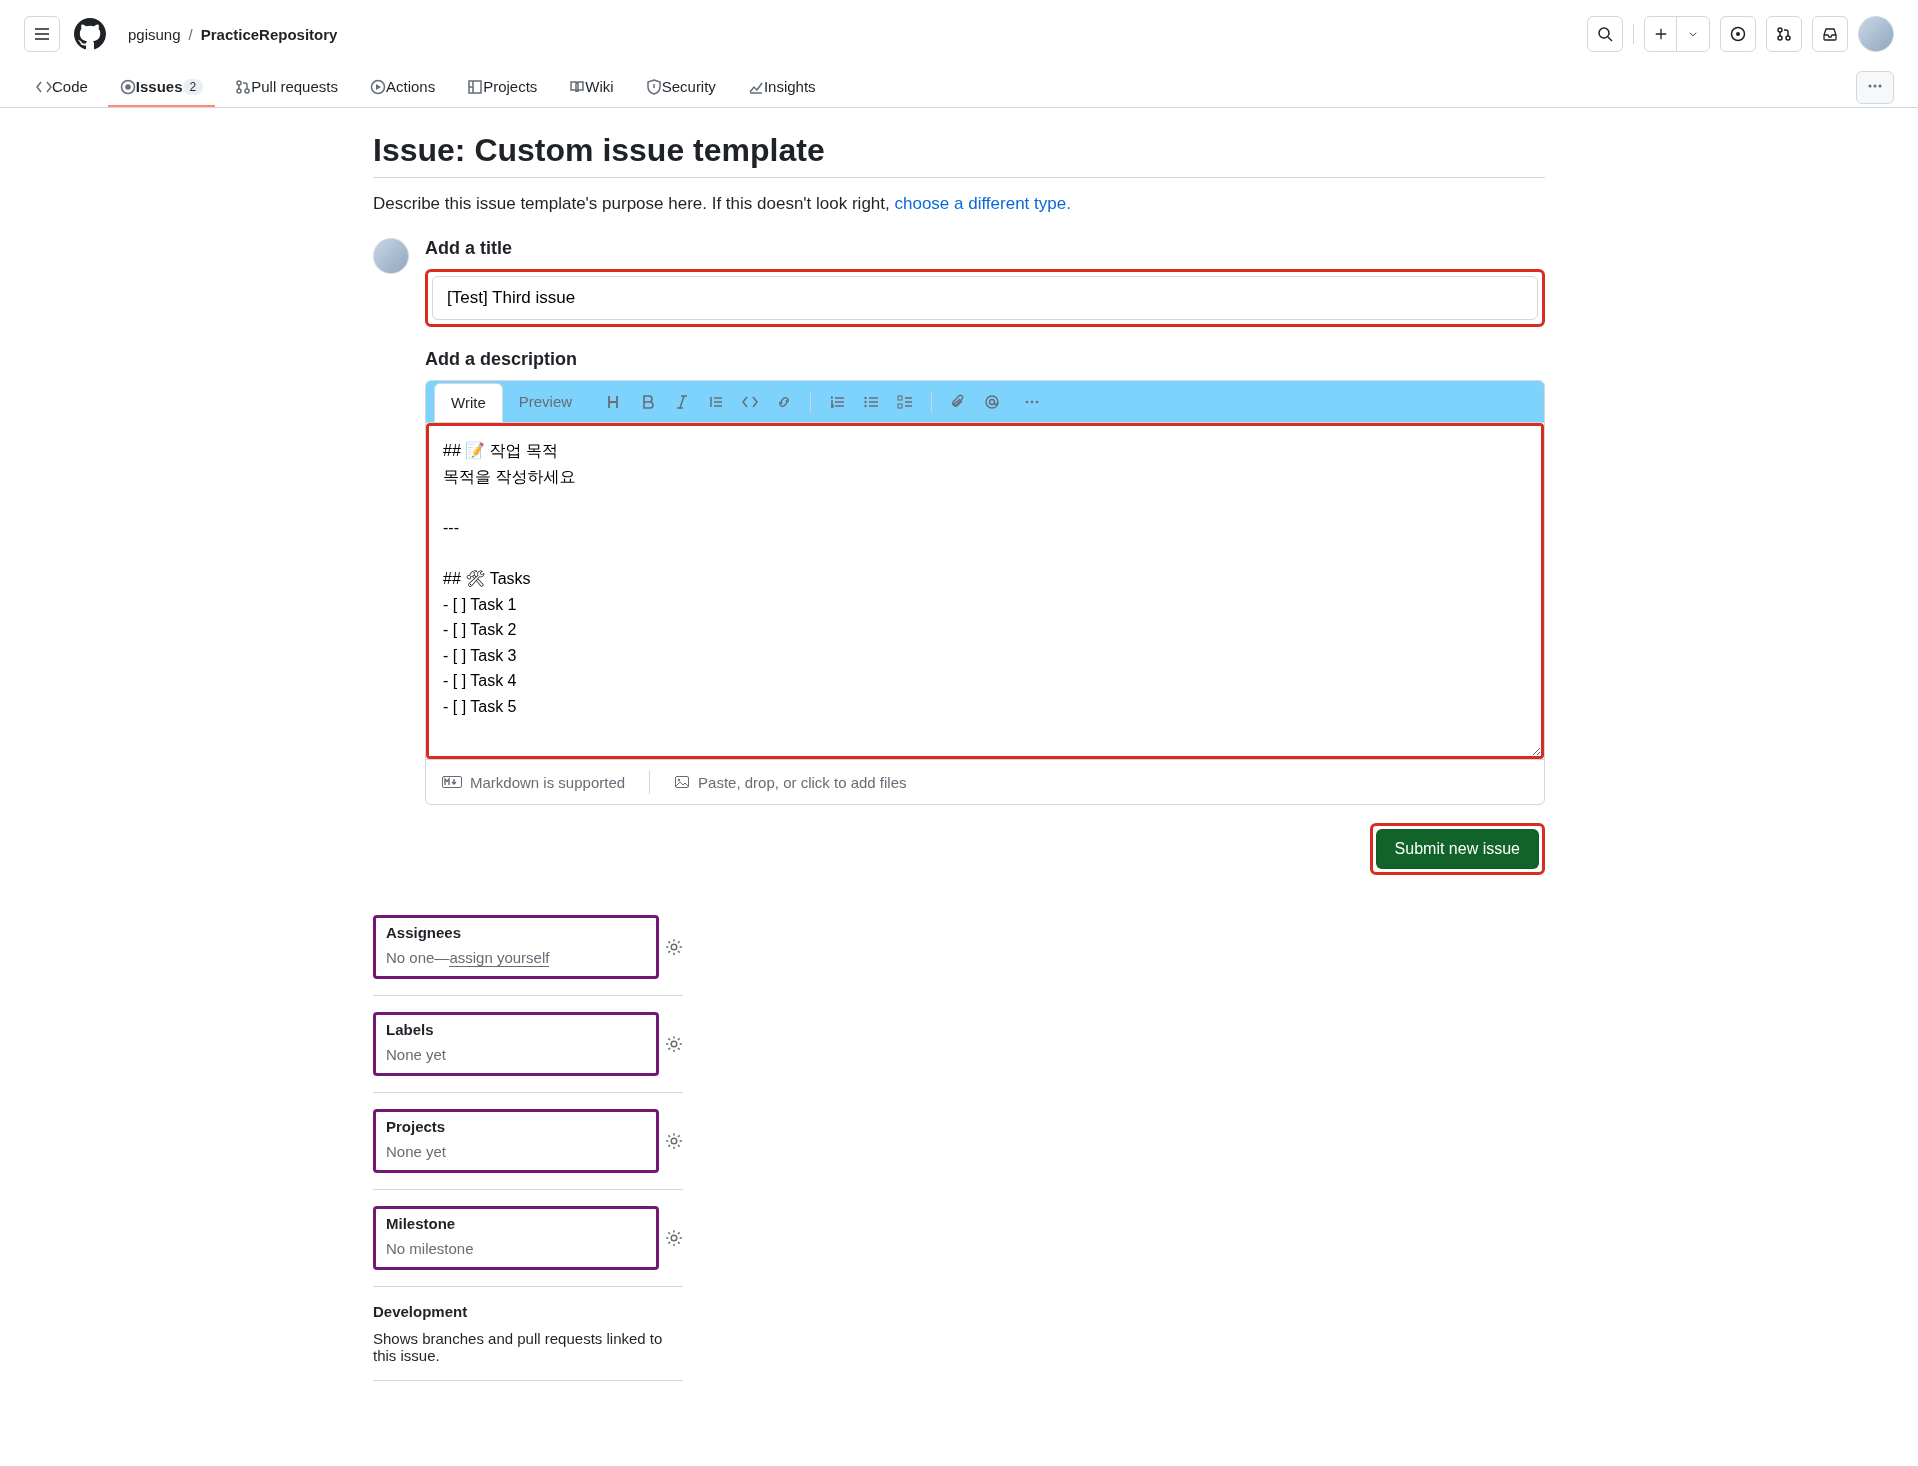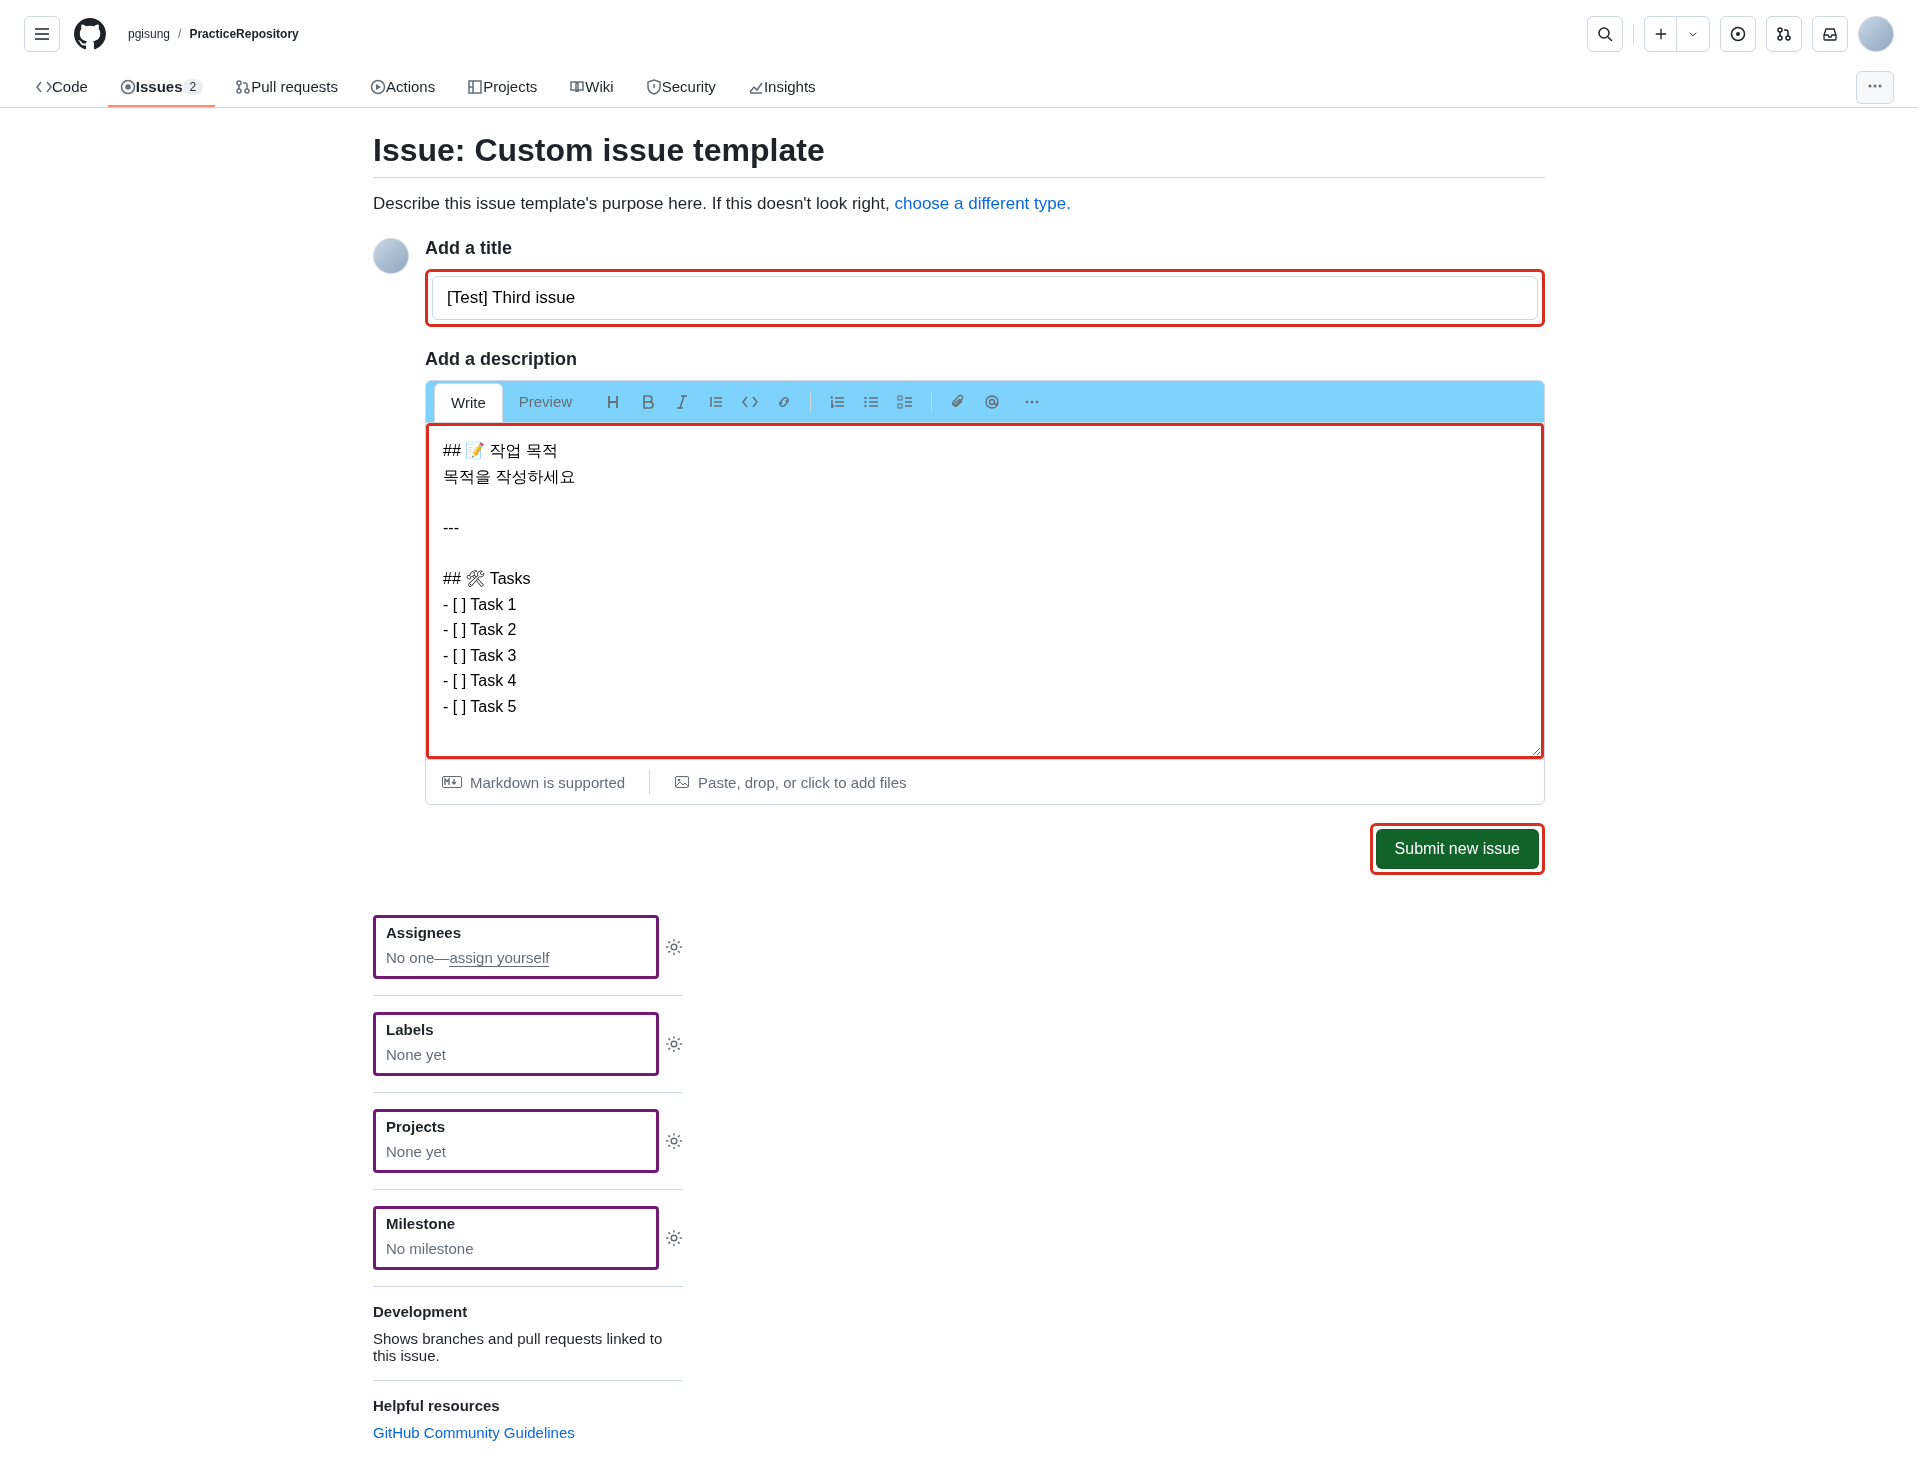--- a/index.html
+++ b/index.html
@@ -2,21 +2,21 @@
 <html><head>
 <meta charset="utf-8">
 <style>
 * { box-sizing: border-box; margin: 0; padding: 0; }
 body { font-family: -apple-system, BlinkMacSystemFont, "Segoe UI", Helvetica, Arial, sans-serif; color: #1f2328; background: #fff; font-size: 14px; }
 .header { display: flex; align-items: center; padding: 16px 24px; gap: 12px; }
 .icon-btn { width: 36px; height: 36px; border: 1px solid #d0d7de; border-radius: 6px; display: inline-flex; align-items: center; justify-content: center; background: #fff; cursor: pointer; }
 .icon-btn svg { width: 16px; height: 16px; fill: #1f2328; }
 .logo { width: 36px; height: 36px; display: inline-flex; align-items: center; justify-content: center; }
 .logo svg { width: 32px; height: 32px; fill: #1f2328; }
-.breadcrumb { display: flex; align-items: center; gap: 8px; font-size: 12px; margin-left: 8px; }
+.breadcrumb { display: flex; align-items: center; gap: 8px; font-size: 15px; margin-left: 8px; }
 .breadcrumb .sep { color: #656d76; }
 .breadcrumb .repo { font-weight: 600; }
 .header-right { margin-left: auto; display: flex; align-items: center; gap: 10px; }
 .header-right .sep-bar { width: 1px; height: 20px; background: #d0d7de; }
 .plus-btn { display: flex; align-items: center; border: 1px solid #d0d7de; border-radius: 6px; height: 36px; }
 .plus-btn .half { width: 32px; height: 34px; display: flex; align-items: center; justify-content: center; }
 .plus-btn .half:first-child { border-right: 1px solid #d0d7de; }
 .avatar { width: 36px; height: 36px; border-radius: 50%; background: linear-gradient(135deg, #c9d7e6, #8ea7bf); border: 1px solid #d0d7de; }
 .tabs { display: flex; align-items: center; padding: 0 24px; border-bottom: 1px solid #d0d7de; gap: 8px; }
 .tab { display: flex; align-items: center; gap: 0; padding: 10px 12px; cursor: pointer; color: #1f2328; font-size: 15px; border-bottom: 2px solid transparent; }
@@ -347,18 +347,14 @@
         <svg class="gear" viewBox="0 0 16 16">
             <circle cx="8" cy="8" r="2.5" stroke="#656d76" fill="none" stroke-width="1.3"></circle>
             <path d="M8 1v2M8 13v2M1 8h2M13 8h2M3 3l1.5 1.5M11.5 11.5L13 13M13 3l-1.5 1.5M4.5 11.5L3 13" stroke="#656d76" stroke-width="1.3"></path>
           </svg>
       </div>
     </div>
     <div class="side-item side-plain">
       <div class="side-title">Development</div>
       <div class="side-value">Shows branches and pull requests linked to this issue.</div>
     </div>
-    <div class="side-item side-plain" style="border-bottom:none">
-      <div class="side-title">Helpful resources</div>
-      <a href="#" class="side-link">GitHub Community Guidelines</a>
-    </div>
   </div>
 </div>
 
 </body></html>

